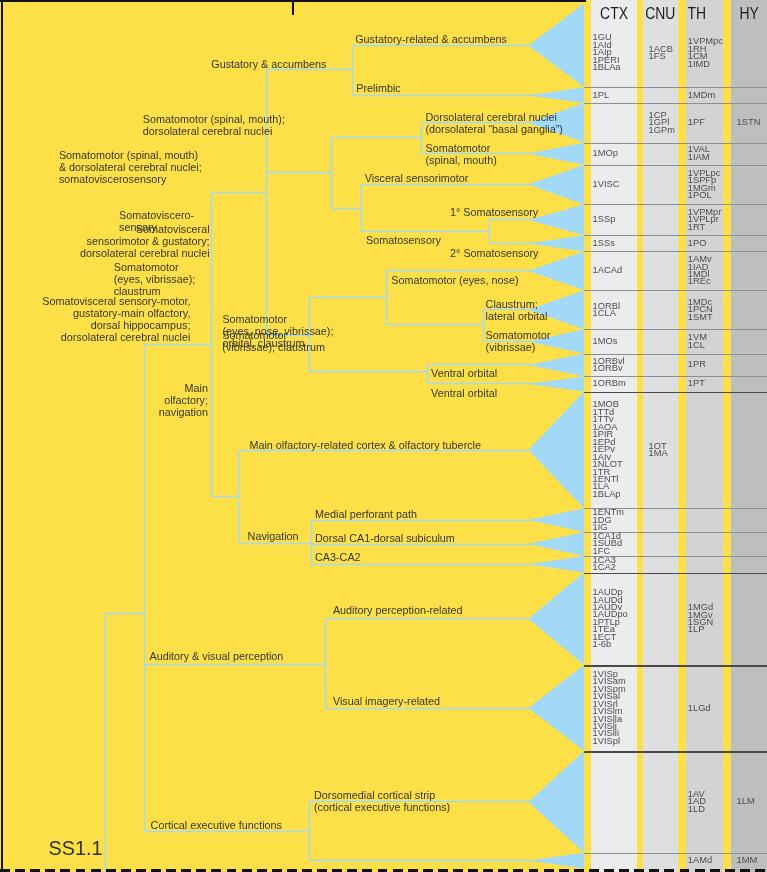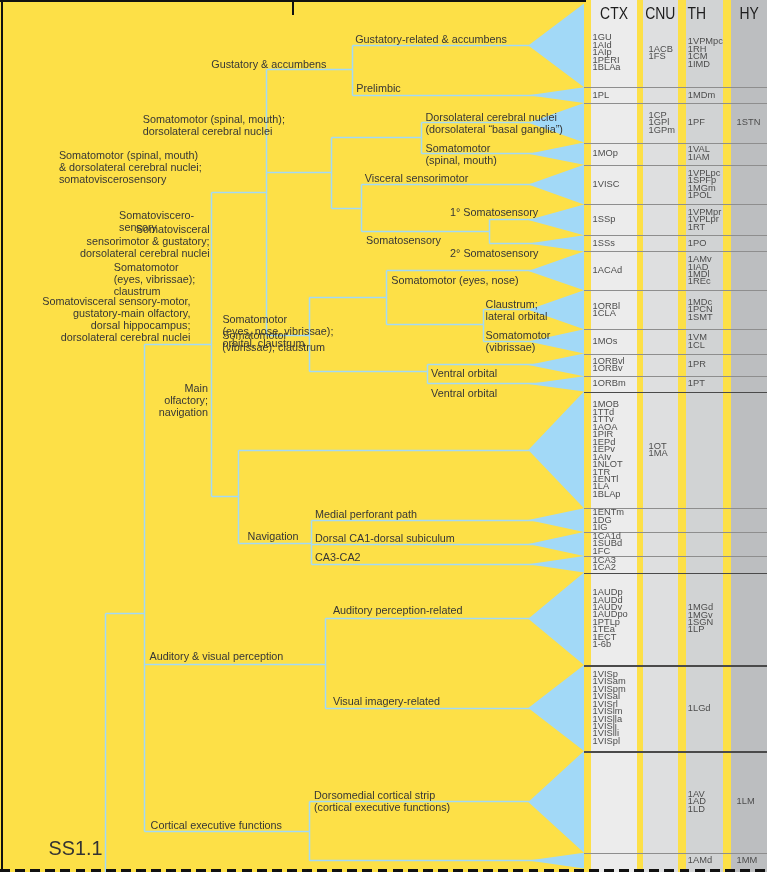--- a/index.html
+++ b/index.html
@@ -135,20 +135,21 @@
 <div class="lbl r" style="left:-209.60px;top:294.80px;width:400px">Somatovisceral sensory-motor,<br>gustatory-main olfactory,<br>dorsal hippocampus;<br>dorsolateral cerebral nuclei</div>
 <div class="lbl c" style="left:113.70px;top:261.20px;width:400px">Somatomotor<br>(eyes, vibrissae);<br>claustrum</div>
 <div class="lbl" style="left:391.30px;top:274.10px">Somatomotor (eyes, nose)</div>
 <div class="lbl" style="left:222.40px;top:313.00px">Somatomotor<br>(eyes, nose, vibrissae);<br>orbital, claustrum</div>
 <div class="lbl" style="left:485.60px;top:297.80px">Claustrum;<br>lateral orbital</div>
 <div class="lbl" style="left:485.60px;top:329.10px">Somatomotor<br>(vibrissae)</div>
 <div class="lbl c" style="left:222.30px;top:328.70px;width:400px">Somatomotor<br>(vibrissae); claustrum</div>
 <div class="lbl" style="left:431.10px;top:367.00px">Ventral orbital</div>
 <div class="lbl" style="left:431.10px;top:386.60px">Ventral orbital</div>
 <div class="lbl r" style="left:-192.00px;top:382.10px;width:400px">Main<br>olfactory;<br>navigation</div>
+<div class="lbl" style="left:249.40px;top:439.00px">Main olfactory-related cortex &amp; olfactory tubercle</div>
 <div class="lbl" style="left:247.60px;top:529.70px">Navigation</div>
 <div class="lbl" style="left:315.00px;top:507.90px">Medial perforant path</div>
 <div class="lbl" style="left:315.00px;top:531.90px">Dorsal CA1-dorsal subiculum</div>
 <div class="lbl" style="left:315.00px;top:551.40px">CA3-CA2</div>
 <div class="lbl c" style="left:-122.50px;top:596.70px;width:400px">Voluntary behavior;<br>cognition</div>
 <div class="lbl" style="left:149.50px;top:650.20px">Auditory &amp; visual perception</div>
 <div class="lbl" style="left:332.90px;top:604.40px">Auditory perception-related</div>
 <div class="lbl" style="left:332.90px;top:694.90px">Visual imagery-related</div>
 <div class="lbl" style="left:150.60px;top:819.40px">Cortical executive functions</div>
 <div class="lbl" style="left:314.00px;top:789.30px">Dorsomedial cortical strip<br>(cortical executive functions)</div>

